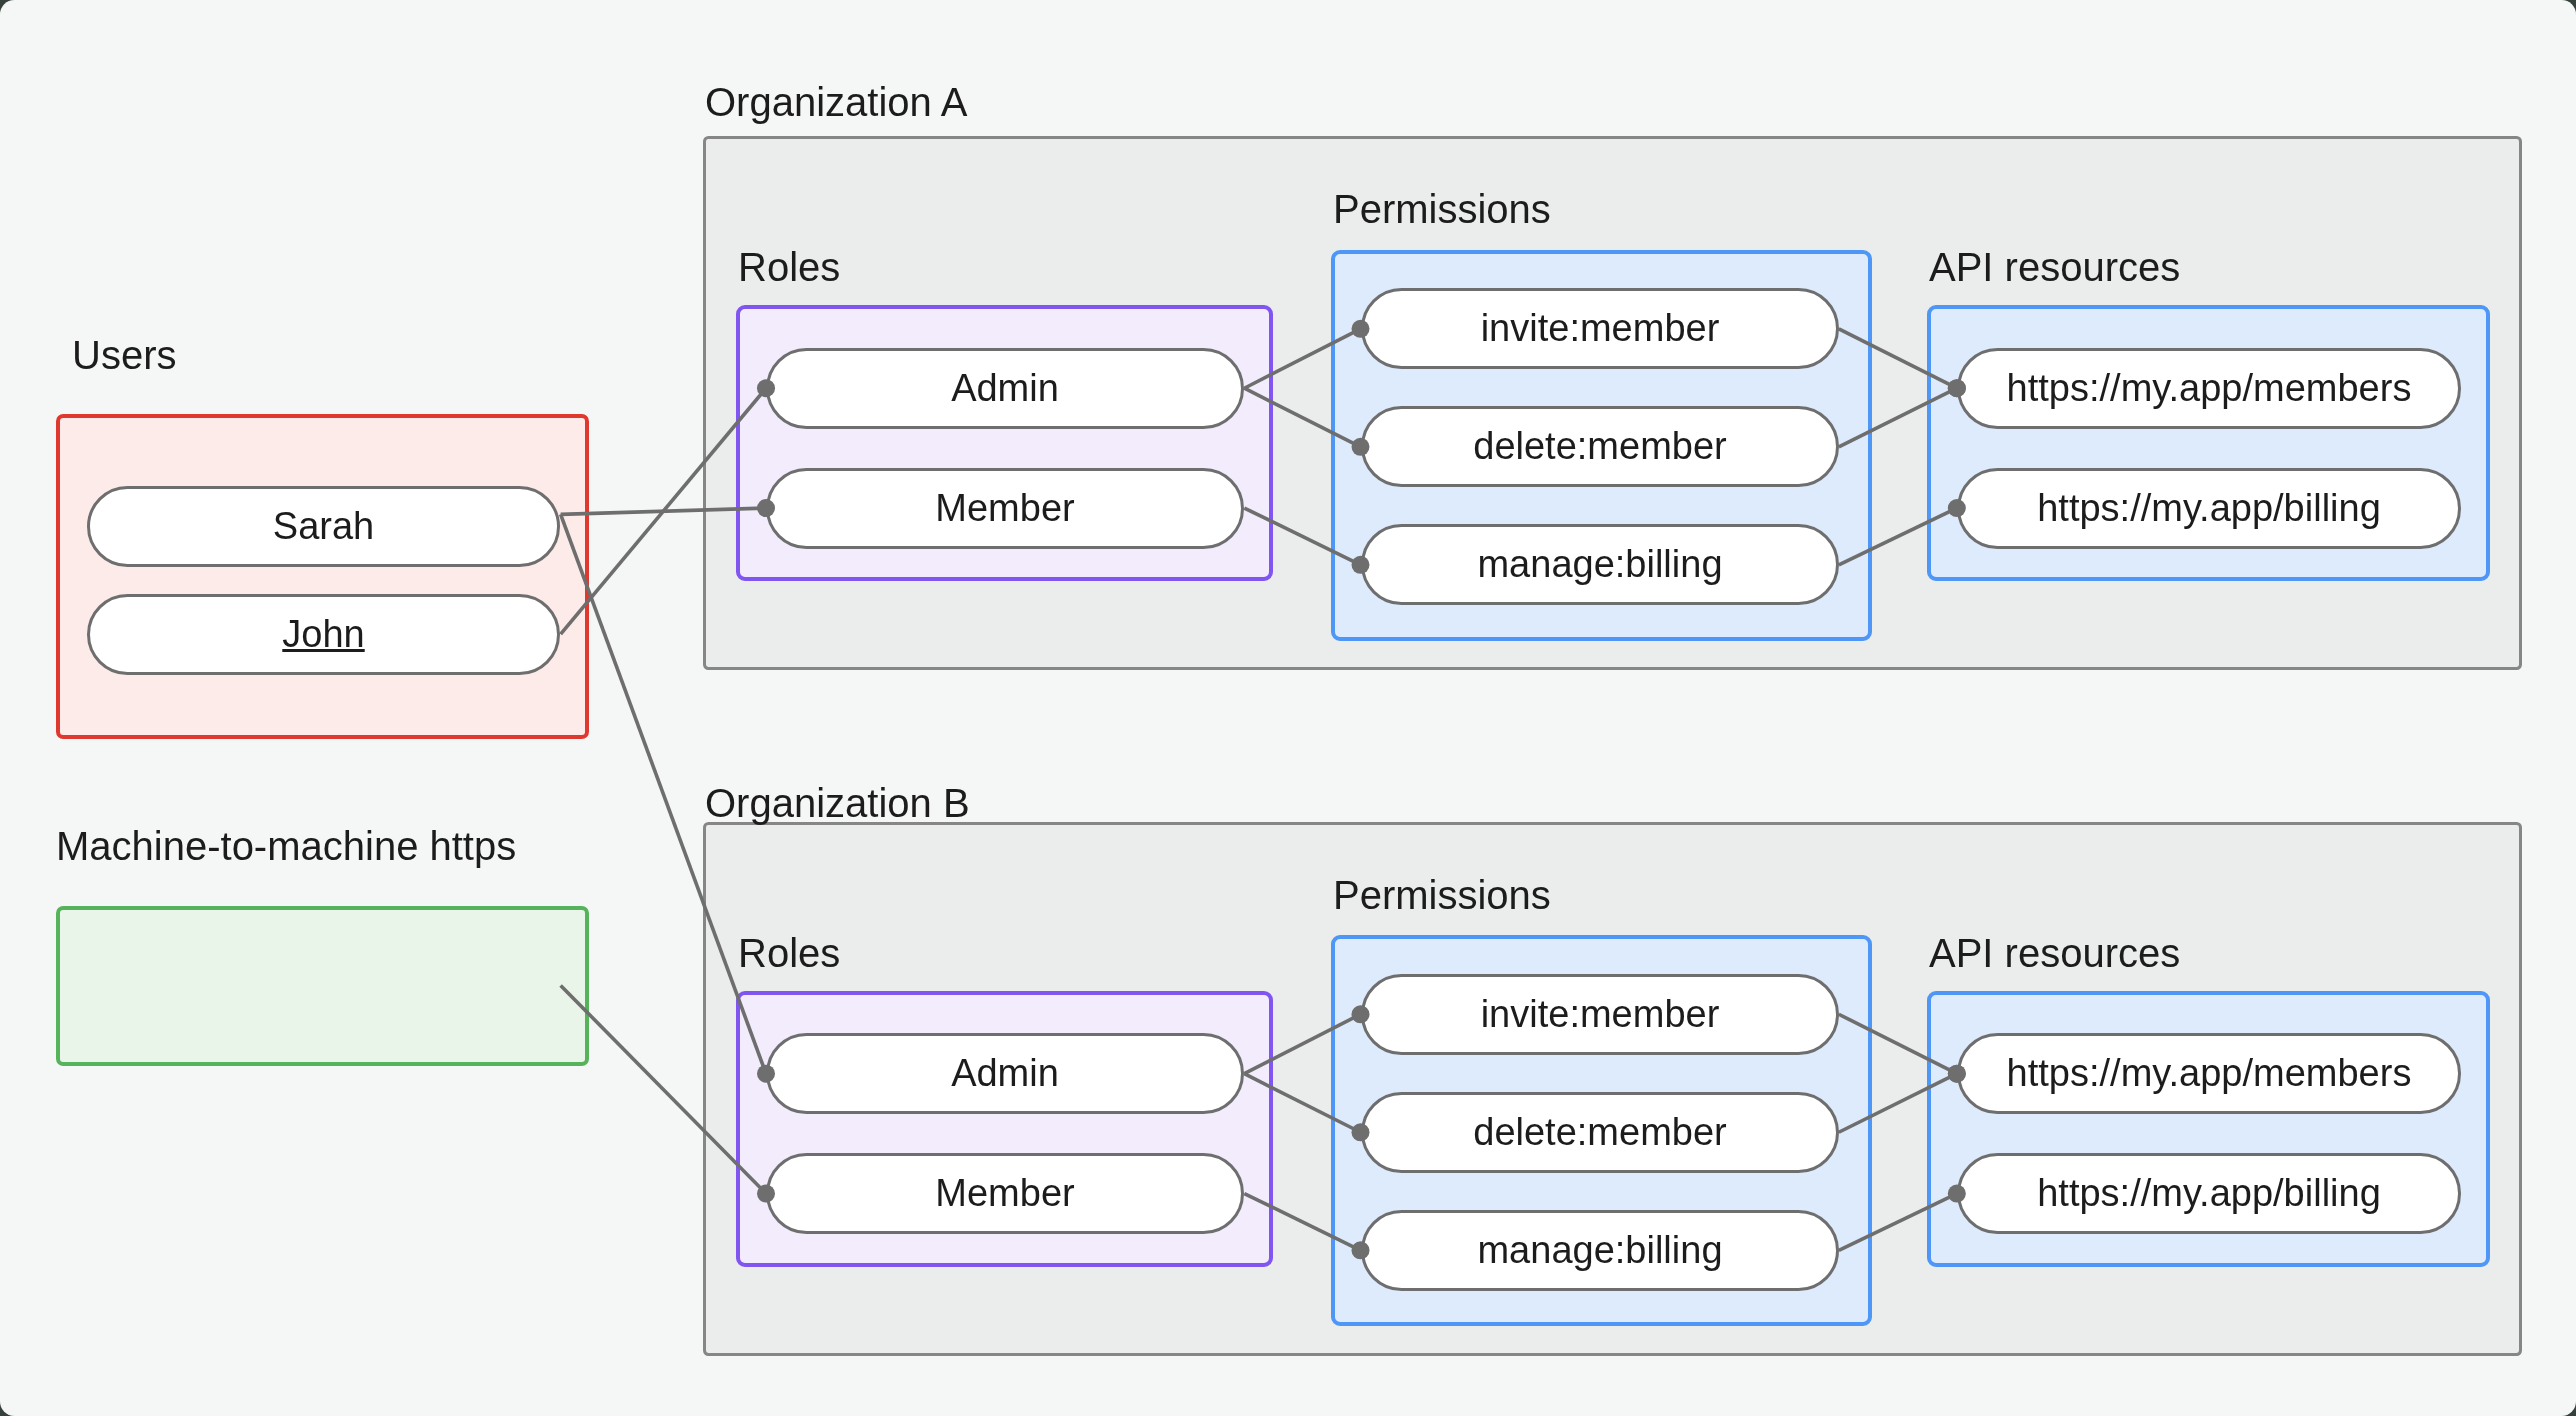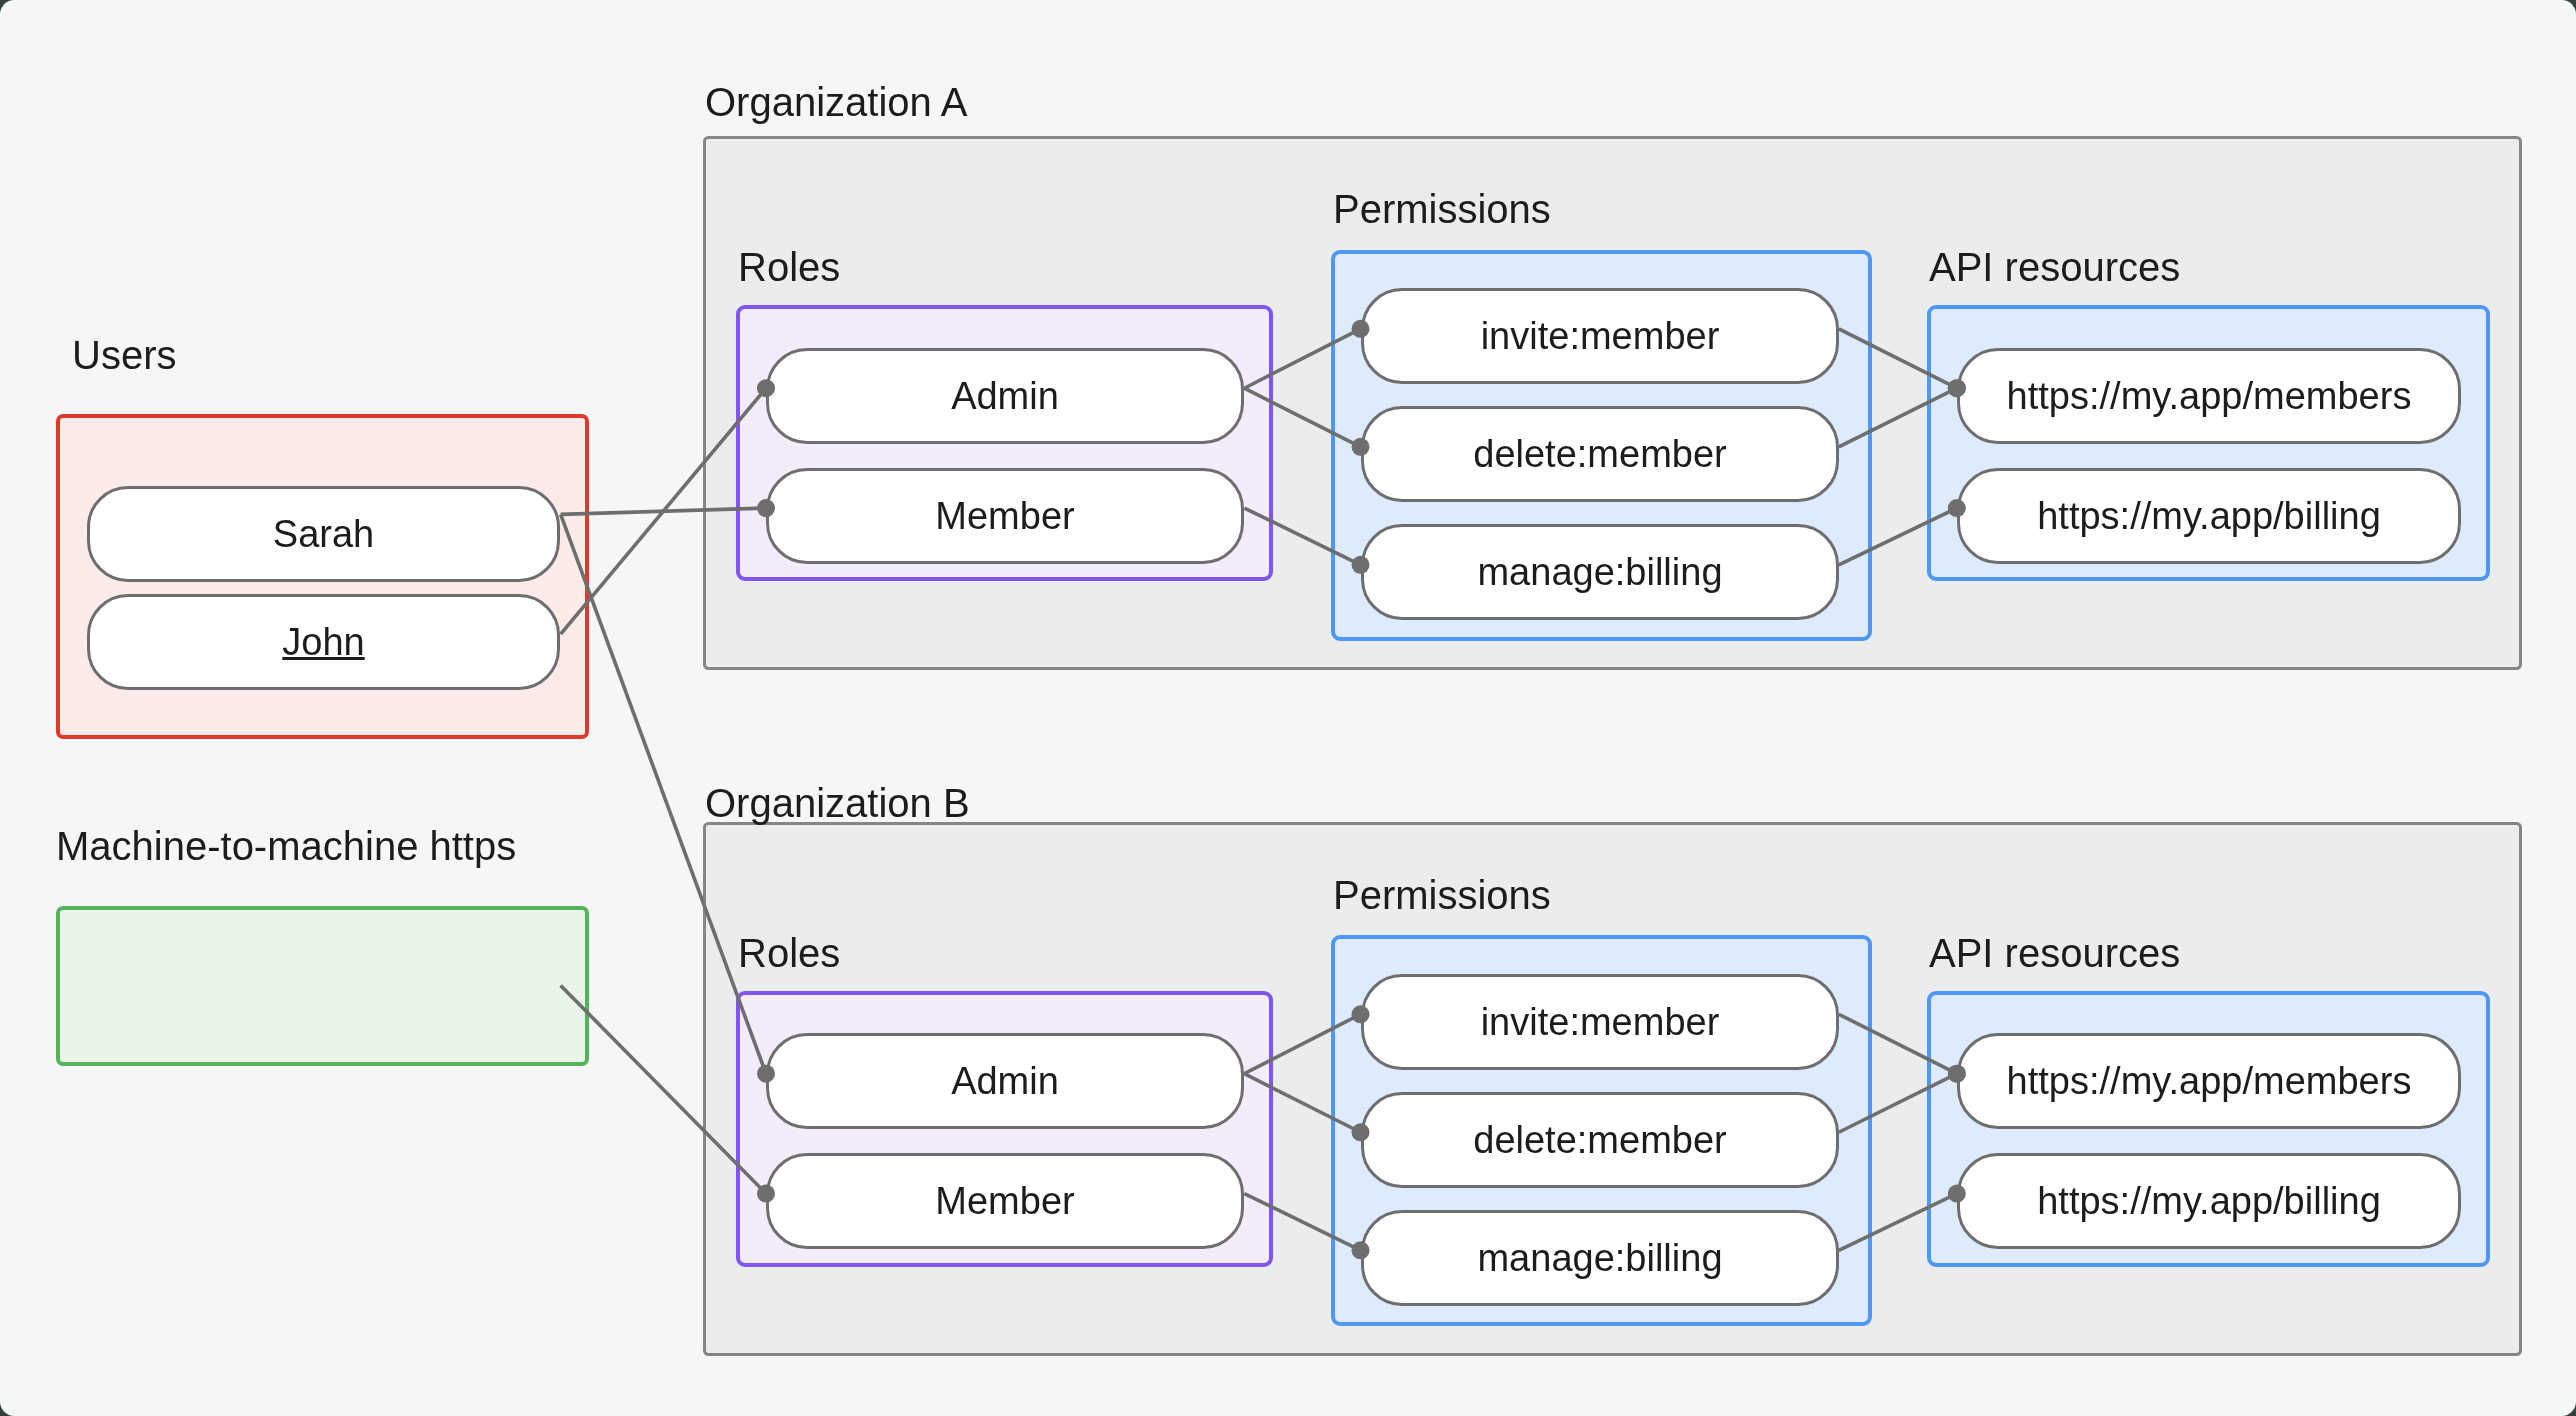--- a/index.html
+++ b/index.html
@@ -66,21 +66,21 @@
   .roles-lbl-a { left: 738px;  top: 245px;  }
   .perm-lbl-a  { left: 1333px; top: 187px;  }
   .api-lbl-a   { left: 1929px; top: 245px;  }
   .roles-lbl-b { left: 738px;  top: 931px; }
   .perm-lbl-b  { left: 1333px; top: 873px;  }
   .api-lbl-b   { left: 1929px; top: 931px; }
 
   
   .pill {
     position: absolute; z-index: 10;
-    height: 96px; box-sizing: border-box;
+    height: 81px; box-sizing: border-box;
     background: var(--pill-fill);
     border: 3.6px solid var(--pill-border);
     border-radius: 41px;
     display: flex; align-items: center; justify-content: center;
     font-size: 38px; color: var(--text);
     white-space: nowrap;
   }
   .n-sarah     { left: 87px;   top: 474px;  width: 473px; margin-top: 12px; }
   .n-john      { left: 87px;   top: 594px;  width: 473px; text-decoration: underline; }
   .n-m2m       { left: 87px;   top: 945px; width: 473px; }

